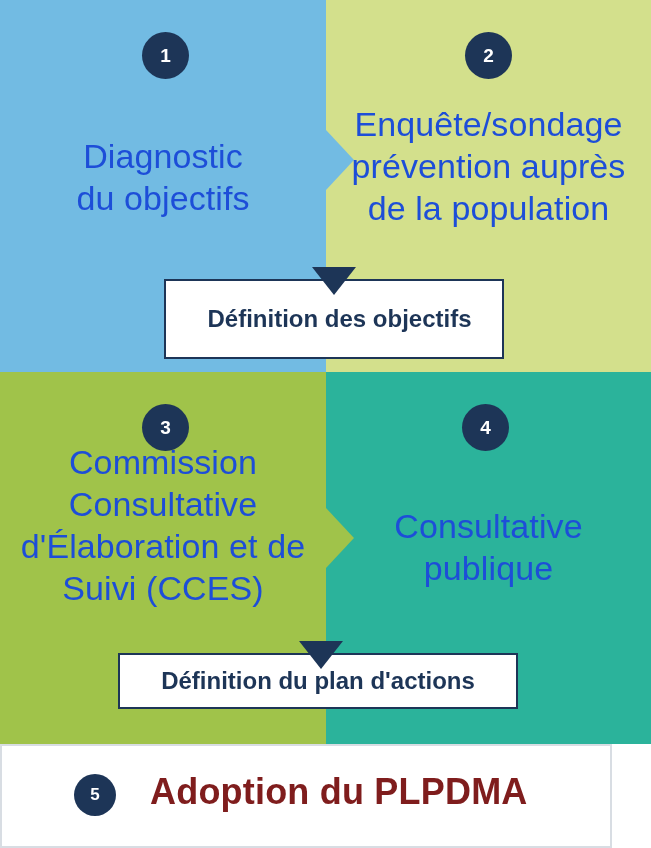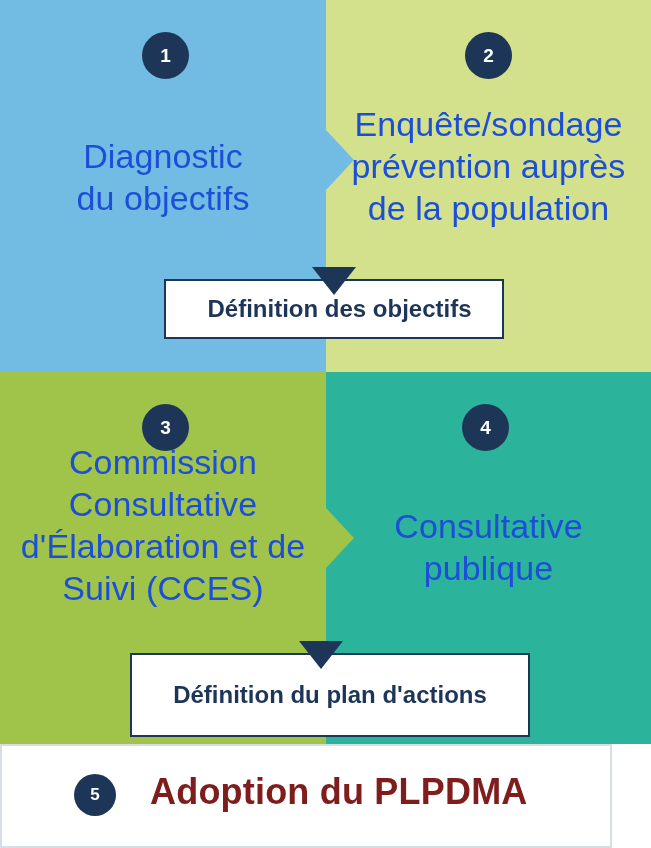--- a/index.html
+++ b/index.html
@@ -102,28 +102,28 @@
     justify-content: center;
     font-size: 24px;
     font-weight: bold;
     box-sizing: border-box;
     z-index: 6;
   }
   .callout-1 {
     left: 164px;
     top: 279px;
     width: 340px;
-    height: 60px;
+    height: 80px;
     padding-left: 11px;
   }
   .callout-2 {
-    left: 130px;
+    left: 118px;
     top: 653px;
     width: 400px;
-    height: 84px;
+    height: 56px;
   }
   
   .caret {
     position: absolute;
     width: 0;
     height: 0;
     border-left: 22px solid transparent;
     border-right: 22px solid transparent;
     border-top: 28px solid #1d3557;
     z-index: 7;

